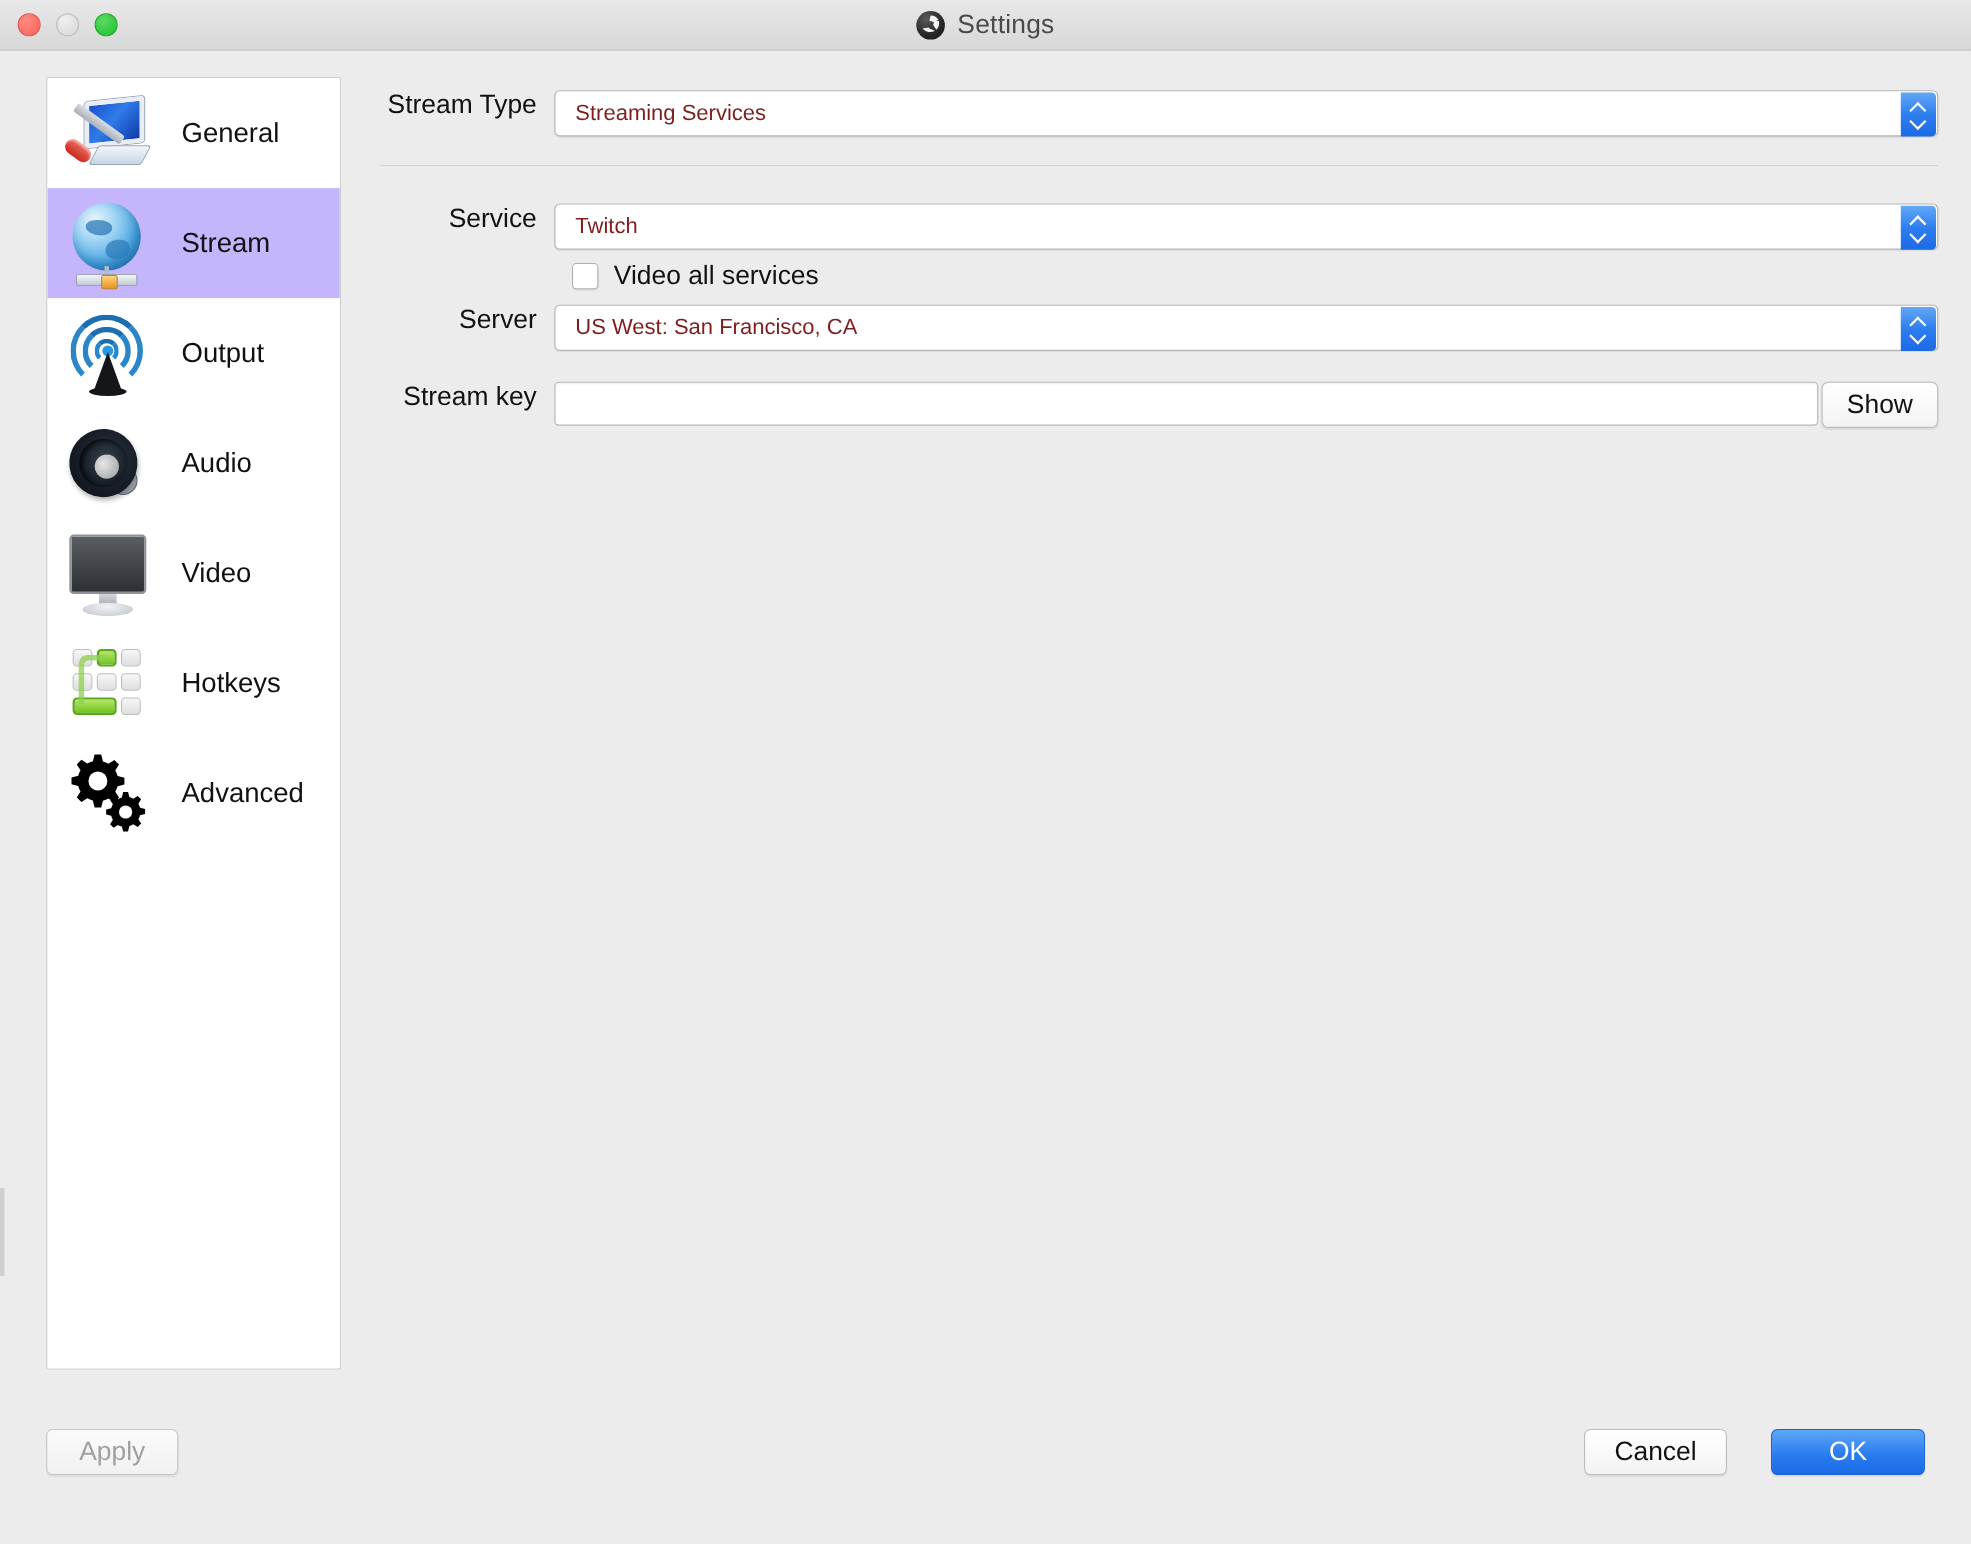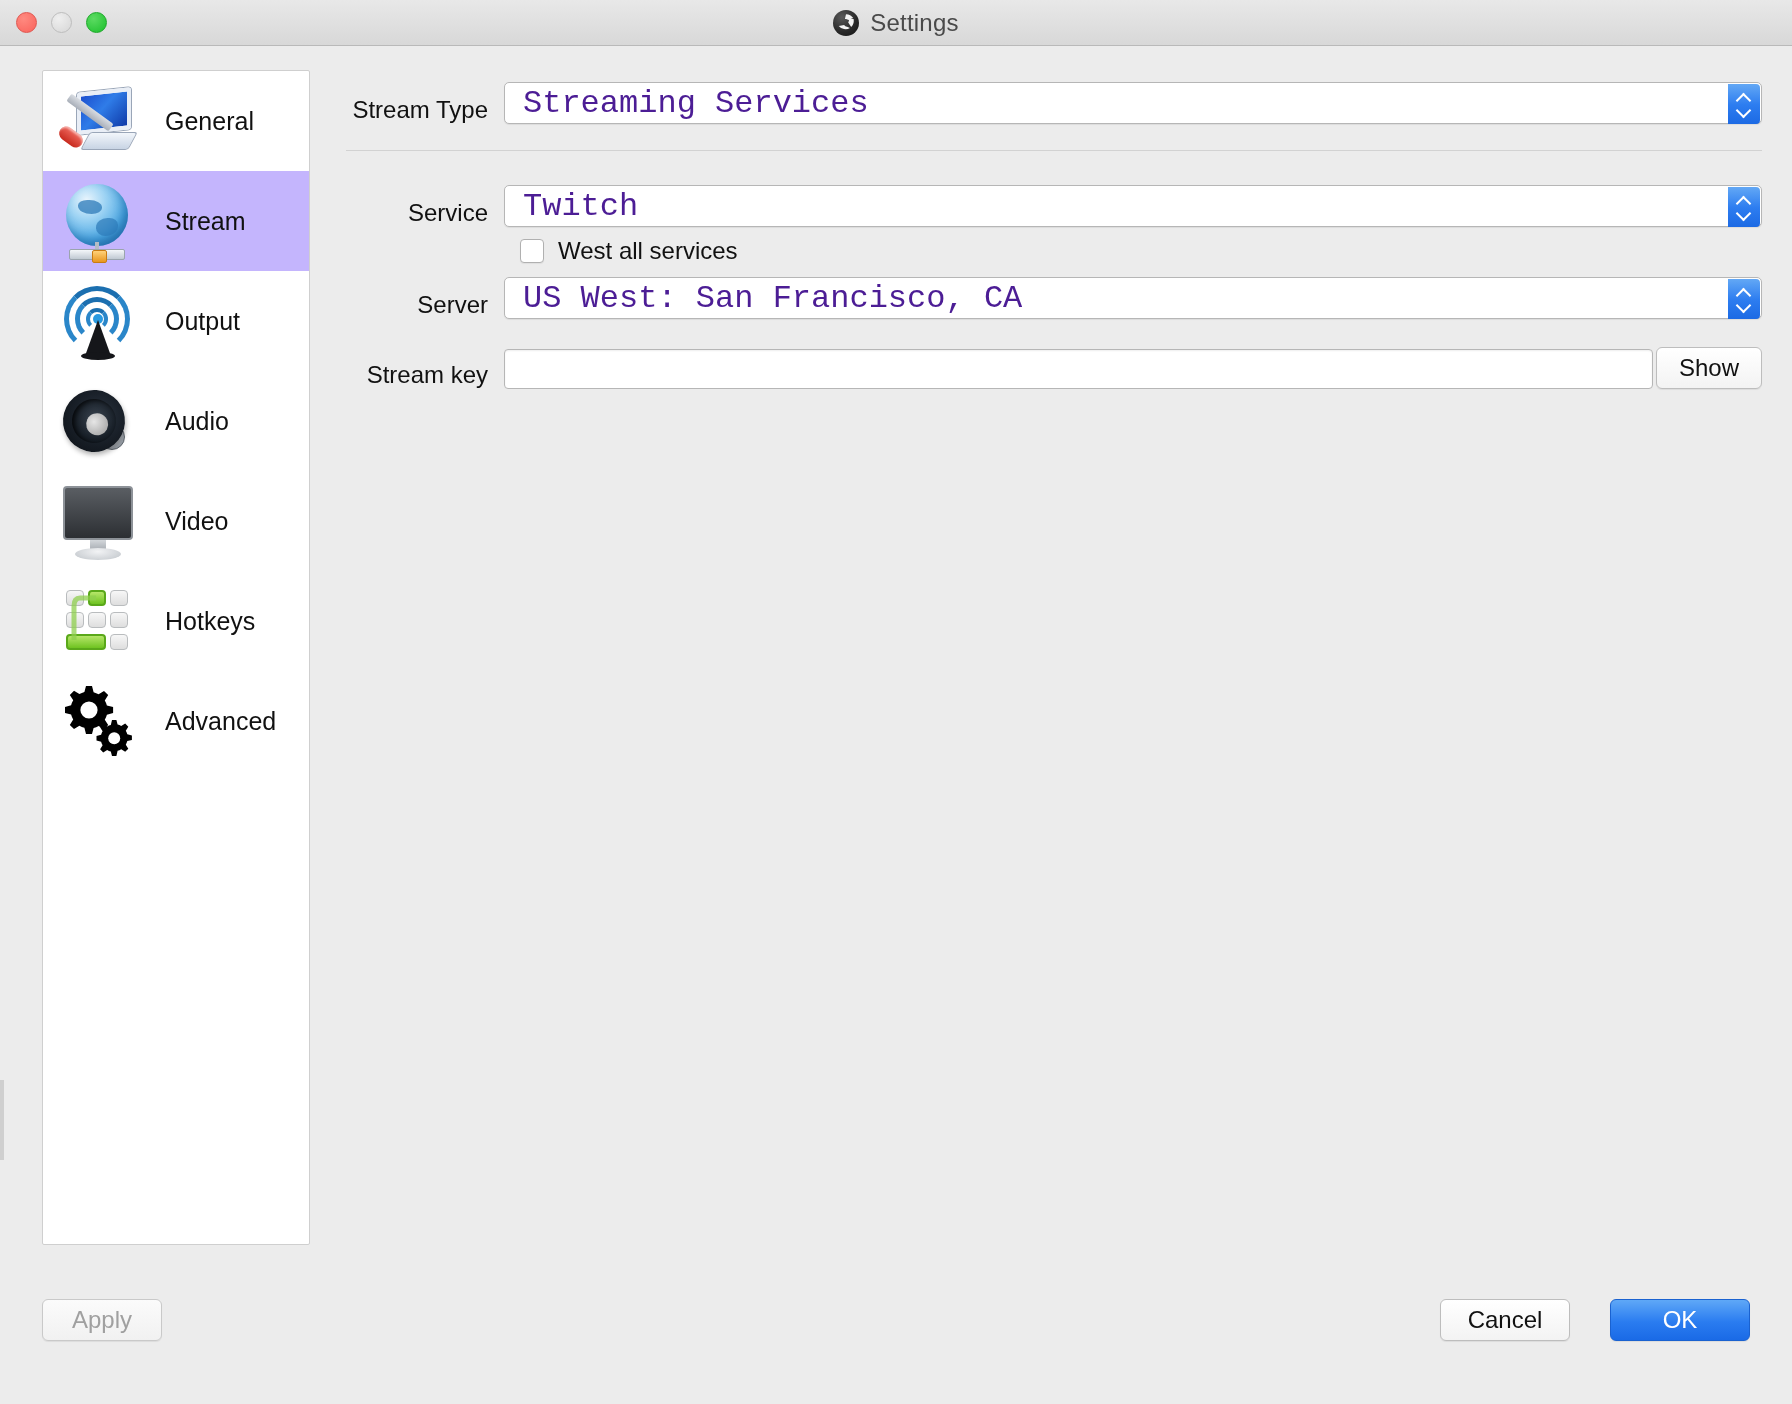--- a/index.html
+++ b/index.html
@@ -216,21 +216,21 @@
 
   
   #panel {
     flex: 1 1 auto;
     margin-left: 22px;
     margin-right: 30px;
     position: relative;
     padding-top: 12px;
   }
   .row {
-    display: flex; align-items: flex-end;
+    display: flex; align-items: flex-start;
     margin-bottom: 8px;
   }
   .row-label {
     width: 172px;
     text-align: right;
     font-size: 24px;
     color: #111;
     padding-right: 16px;
     flex: 0 0 172px;
     white-space: nowrap;
@@ -240,23 +240,23 @@
     position: relative;
     flex: 1 1 auto;
     height: 42px;
     background: #ffffff;
     border: 1px solid #b6b6b6;
     border-radius: 5px;
     box-shadow: 0 1px 1px rgba(0,0,0,.07);
     display: flex; align-items: center;
   }
   .combo-value {
-    font-size: 32px; color: #4c1d95;
+    font-size: 20px; color: #7f1d1d;
     padding-left: 18px;
-    white-space: nowrap; overflow: hidden; font-family: Liberation Mono, monospace;
+    white-space: nowrap; overflow: hidden;
   }
   .stepper {
     position: absolute; right: 1px; top: 1px;
     width: 32px; height: 40px;
     border-radius: 0 4px 4px 0;
     background: linear-gradient(to bottom, #63a8f5 0%, #2d7df0 52%, #1c6ae4 100%);
     display: flex; flex-direction: column; align-items: center; justify-content: center;
     gap: 4px;
   }
   .chev { width: 14px; height: 8px; position: relative; }
@@ -464,21 +464,21 @@
           <span class="combo-value">Twitch</span>
           <span class="stepper">
             <span class="chev up"></span>
             <span class="chev down"></span>
           </span>
         </div>
       </div>
 
       <div class="checkrow">
         <span class="checkbox"></span>
-        <span class="checklabel">West all services</span>
+        <span class="checklabel">Video all services</span>
       </div>
 
       <div class="row">
         <span class="row-label">Server</span>
         <div class="combo">
           <span class="combo-value">US West: San Francisco, CA</span>
           <span class="stepper">
             <span class="chev up"></span>
             <span class="chev down"></span>
           </span>

